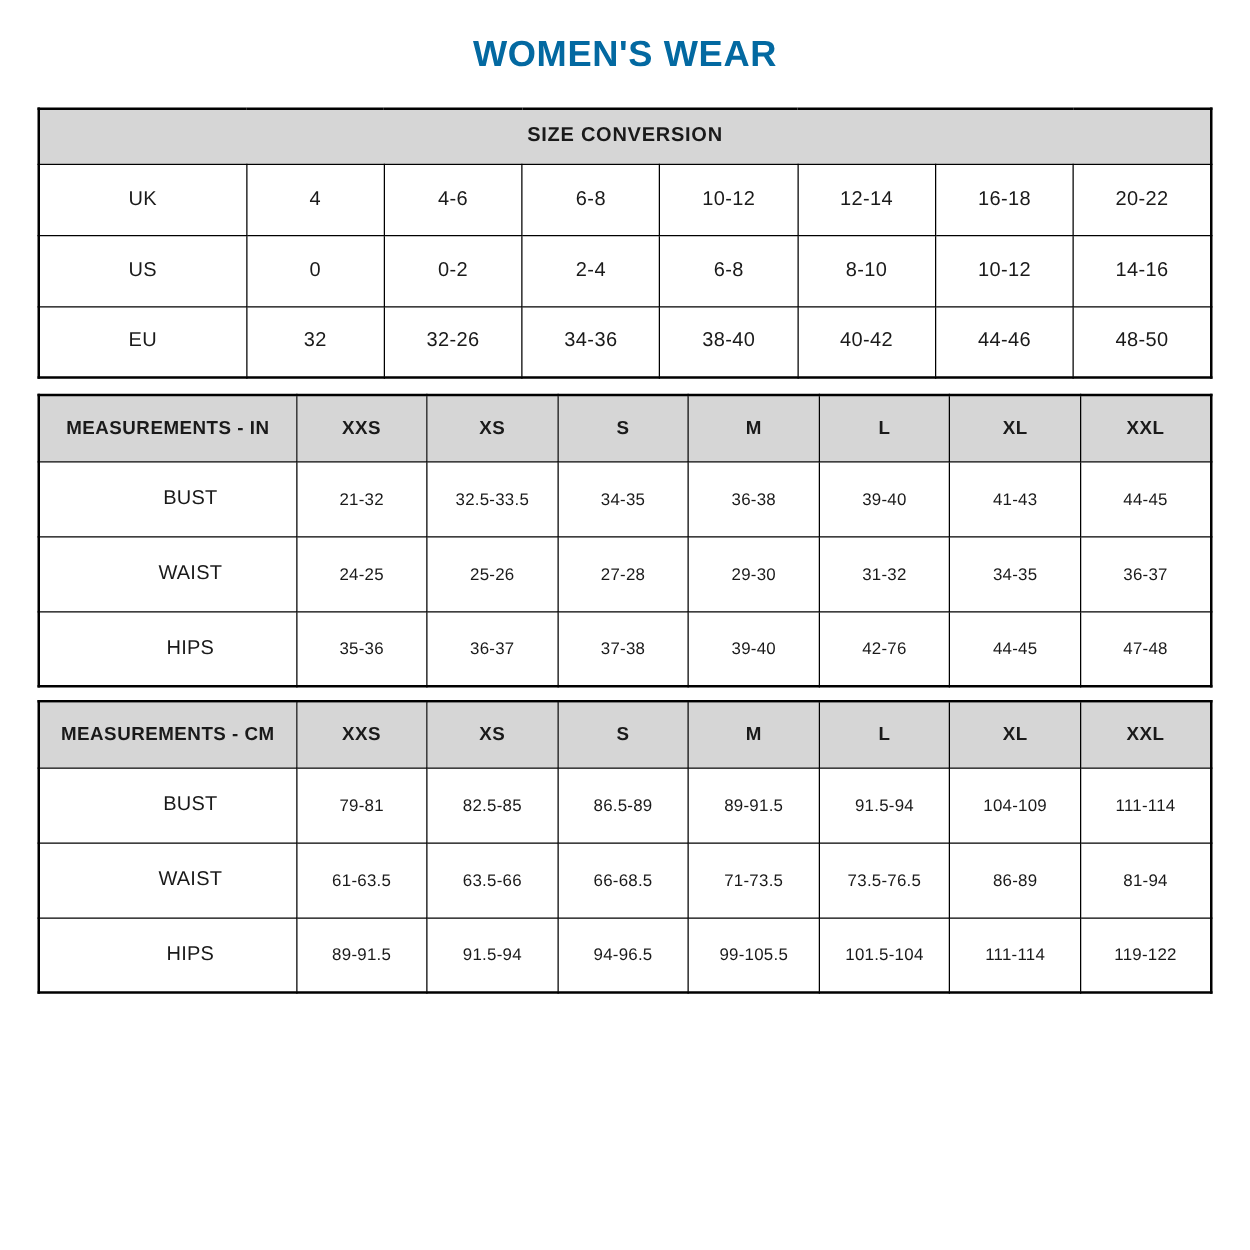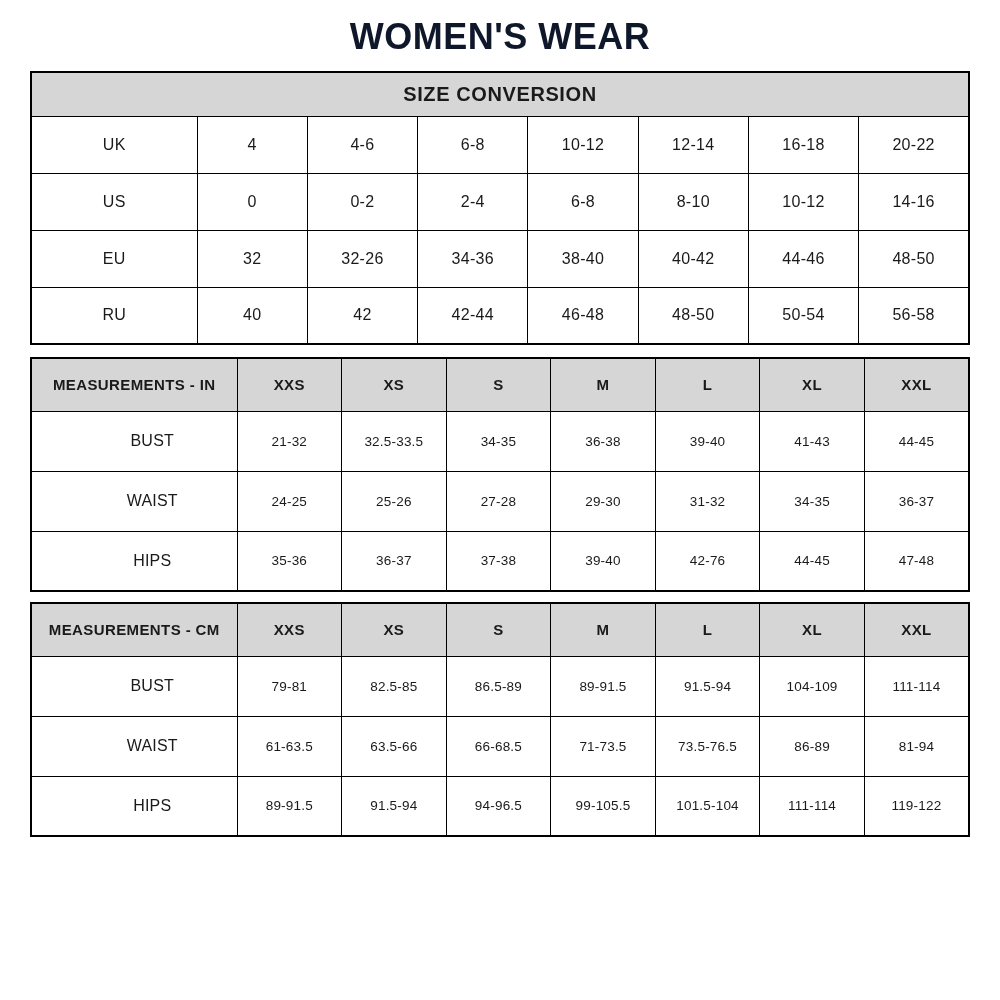--- a/index.html
+++ b/index.html
@@ -15,27 +15,27 @@
     font-family: "Liberation Sans", "DejaVu Sans", sans-serif;
     color: var(--text-color);
   }
   .page {
     width: 1000px;
     height: 1000px;
     padding: 0 30px;
     background: #ffffff;
   }
   .page-title {
-    margin: 0;
+    margin: 12px;
     padding: 16px 0 13px 0;
     text-align: center;
-    font-size: 36px;
+    font-size: 29px;
     font-weight: 800;
     letter-spacing: 0.5px;
-    color: #0f172a;
+    color: #0369a1;
   }
   table.tbl {
     border-collapse: collapse;
     width: 940px;
     table-layout: fixed;
     border: 2px solid var(--border-color);
   }
   table.tbl th, table.tbl td {
     border: 1.5px solid var(--border-color);
     padding: 0 4px;
@@ -44,21 +44,21 @@
     overflow: hidden;
     white-space: nowrap;
   }
   
   .tbl-conversion { margin-bottom: 12px; }
   .tbl-conversion col.c0 { width: 166px; }
   .tbl-conversion .tbl-title {
     height: 44px;
     background: var(--header-bg);
     font-weight: bold;
-    font-size: 20px;
+    font-size: 16px;
     letter-spacing: 0.6px;
     margin-left: 8px;
   }
   .tbl-conversion th.hdr,
   .tbl-conversion td {
     height: 57px;
     font-size: 16px;
     font-weight: normal;
     letter-spacing: 0.3px;
   }
@@ -126,30 +126,20 @@
       <tr>
         <td class="rowlabel">EU</td>
         <td>32</td>
         <td>32-26</td>
         <td>34-36</td>
         <td>38-40</td>
         <td>40-42</td>
         <td>44-46</td>
         <td>48-50</td>
       </tr>
-      <tr>
-        <td class="rowlabel">RU</td>
-        <td>40</td>
-        <td>42</td>
-        <td>42-44</td>
-        <td>46-48</td>
-        <td>48-50</td>
-        <td>50-54</td>
-        <td>56-58</td>
-      </tr>
     </tbody>
   </table>
 
   <table class="tbl tbl-measure">
     <colgroup>
         <col class="c0">
         <col>
         <col>
         <col>
         <col>

